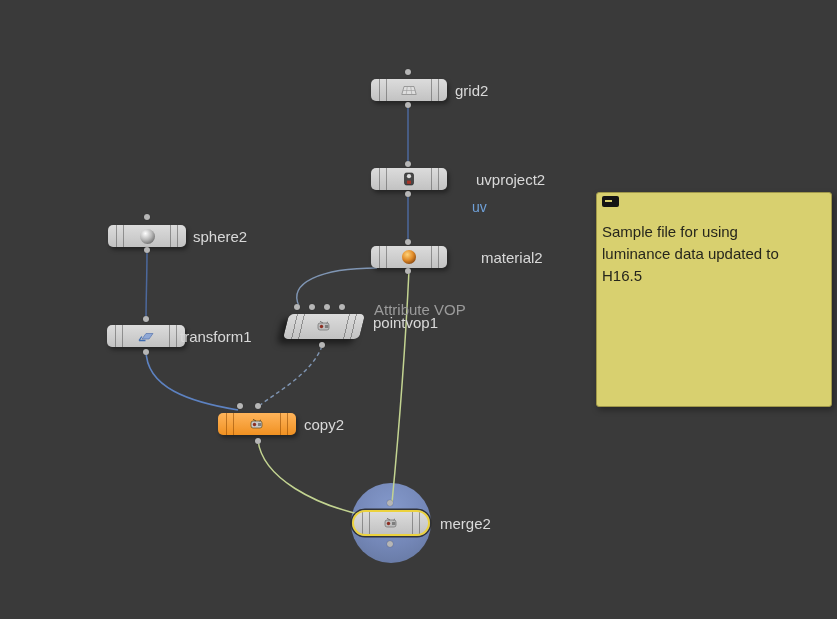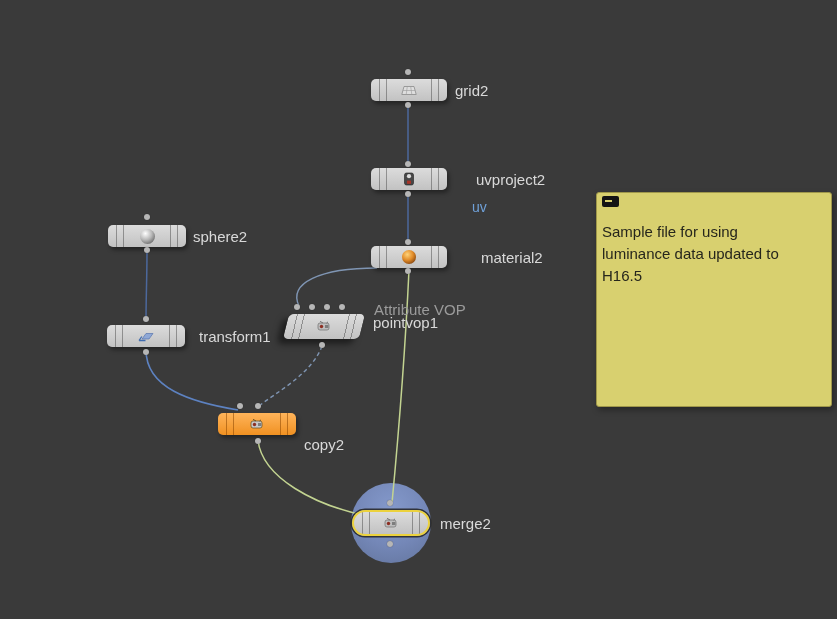--- a/index.html
+++ b/index.html
@@ -141,21 +141,21 @@
   <span class="label" style="left:193px;top:228px">sphere2</span>
 
   <div class="node" style="left:107px;top:325px;width:78px">
     <span class="icon">
       <svg width="18" height="12" viewBox="0 0 18 12">
         <path d="M5 9 L9 3.5 L16 3.5 L12 9 Z" fill="#8fa8d6" stroke="#4a6aa8" stroke-width="0.6"></path>
         <path d="M2 10.5 L8.5 10.5 M2 10.5 L4.8 6.5" stroke="#3f6cb0" stroke-width="1.3" fill="none"></path>
       </svg>
     </span>
   </div>
-  <span class="label" style="left:199px;top:328px">transform1</span>
+  <span class="label" style="left:180px;top:328px">transform1</span>
 
   <div class="node vop" style="left:286px;top:314px">
     <span class="icon">
       <svg width="16" height="13" viewBox="0 0 16 13">
         <rect x="2" y="3" width="11" height="7" rx="2" fill="#bdbdbd" stroke="#6e6e6e" stroke-width="0.7"></rect>
         <circle cx="5.5" cy="6.5" r="1.7" fill="#8d2f23"></circle>
         <rect x="9" y="5" width="3.4" height="3" fill="#7d7d7d"></rect>
         <path d="M4 1.3 L7 3 M12 1.8 L10.5 3.2" stroke="#6e6e6e" stroke-width="0.9"></path>
       </svg>
     </span>
@@ -166,21 +166,21 @@
   <div class="node copy" style="left:218px;top:413px;width:78px">
     <span class="icon">
       <svg width="16" height="13" viewBox="0 0 16 13">
         <rect x="2" y="3" width="11" height="7" rx="2" fill="#c8c8c8" stroke="#5e4a20" stroke-width="0.7"></rect>
         <circle cx="5.5" cy="6.5" r="1.7" fill="#8d2f23"></circle>
         <rect x="9" y="5" width="3.4" height="3" fill="#7d7d7d"></rect>
         <path d="M4 1.3 L7 3 M12 1.8 L10.5 3.2" stroke="#5e4a20" stroke-width="0.9"></path>
       </svg>
     </span>
   </div>
-  <span class="label" style="left:304px;top:436px">copy2</span>
+  <span class="label" style="left:304px;top:416px">copy2</span>
 
   <div class="node stadium" style="left:352px;top:510px">
     <span class="icon">
       <svg width="16" height="13" viewBox="0 0 16 13">
         <rect x="2" y="3" width="11" height="7" rx="2" fill="#bdbdbd" stroke="#6e6e6e" stroke-width="0.7"></rect>
         <circle cx="5.5" cy="6.5" r="1.7" fill="#8d2f23"></circle>
         <rect x="9" y="5" width="3.4" height="3" fill="#7d7d7d"></rect>
         <path d="M4 1.3 L7 3 M12 1.8 L10.5 3.2" stroke="#6e6e6e" stroke-width="0.9"></path>
       </svg>
     </span>

